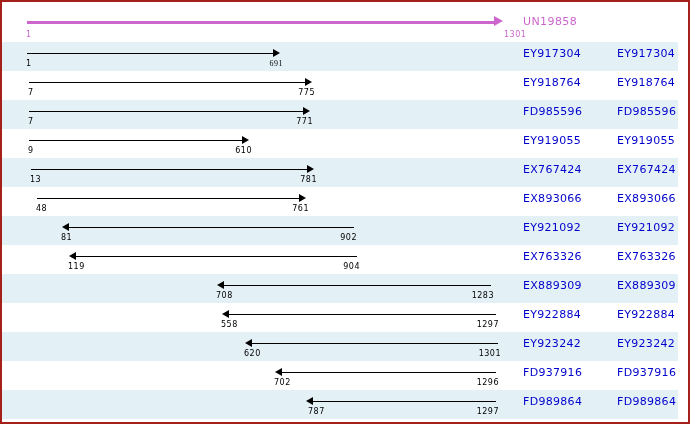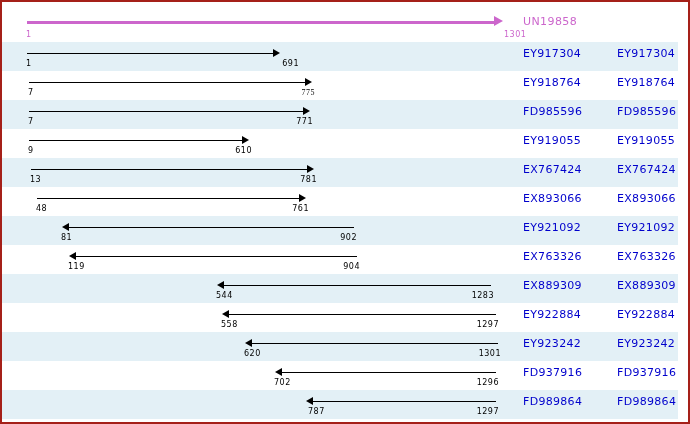--- a/index.html
+++ b/index.html
@@ -120,29 +120,29 @@
     <div class="ref-label" id="ref-label" style="left: 521px;">UN19858</div>
     <div class="ref-coord" id="ref-start" style="left: 24px;">1</div>
     <div class="ref-coord end" id="ref-end" style="left: 502px;">1301</div>
   </div>
 
   <div id="rows">
       <div class="hit-row band" style="top: 40px;">
         <div class="hsp-line" style="left: 25px; width: 247px;"></div>
         <div class="hsp-head right" style="left: 271px;"></div>
         <div class="coord" style="left: 24px;">1</div>
-        <div class="coord end" style="left: 297px;">691</div>
+        <div class="coord end" style="left: 281px; font-family: Liberation Serif, serif;">691</div>
         <div class="acc col1">EY917304</div>
         <div class="acc col2">EY917304</div>
       </div>
       <div class="hit-row" style="top: 69px;">
         <div class="hsp-line" style="left: 27px; width: 277px;"></div>
         <div class="hsp-head right" style="left: 303px;"></div>
         <div class="coord" style="left: 26px;">7</div>
-        <div class="coord end" style="left: 313px; font-family: Liberation Serif, serif;">775</div>
+        <div class="coord end" style="left: 313px;">775</div>
         <div class="acc col1">EY918764</div>
         <div class="acc col2">EY918764</div>
       </div>
       <div class="hit-row band" style="top: 98px;">
         <div class="hsp-line" style="left: 27px; width: 275px;"></div>
         <div class="hsp-head right" style="left: 301px;"></div>
         <div class="coord" style="left: 26px;">7</div>
         <div class="coord end" style="left: 311px;">771</div>
         <div class="acc col1">FD985596</div>
         <div class="acc col2">FD985596</div>
@@ -183,21 +183,21 @@
         <div class="hsp-line" style="left: 73px; width: 282px;"></div>
         <div class="hsp-head left" style="left: 67px;"></div>
         <div class="coord" style="left: 66px;">119</div>
         <div class="coord end" style="left: 358px;">904</div>
         <div class="acc col1">EX763326</div>
         <div class="acc col2">EX763326</div>
       </div>
       <div class="hit-row band" style="top: 272px;">
         <div class="hsp-line" style="left: 221px; width: 268px;"></div>
         <div class="hsp-head left" style="left: 215px;"></div>
-        <div class="coord" style="left: 214px;">544</div>
+        <div class="coord" style="left: 214px;">708</div>
         <div class="coord end" style="left: 492px;">1283</div>
         <div class="acc col1">EX889309</div>
         <div class="acc col2">EX889309</div>
       </div>
       <div class="hit-row" style="top: 301px;">
         <div class="hsp-line" style="left: 226px; width: 268px;"></div>
         <div class="hsp-head left" style="left: 220px;"></div>
         <div class="coord" style="left: 219px;">558</div>
         <div class="coord end" style="left: 497px;">1297</div>
         <div class="acc col1">EY922884</div>

